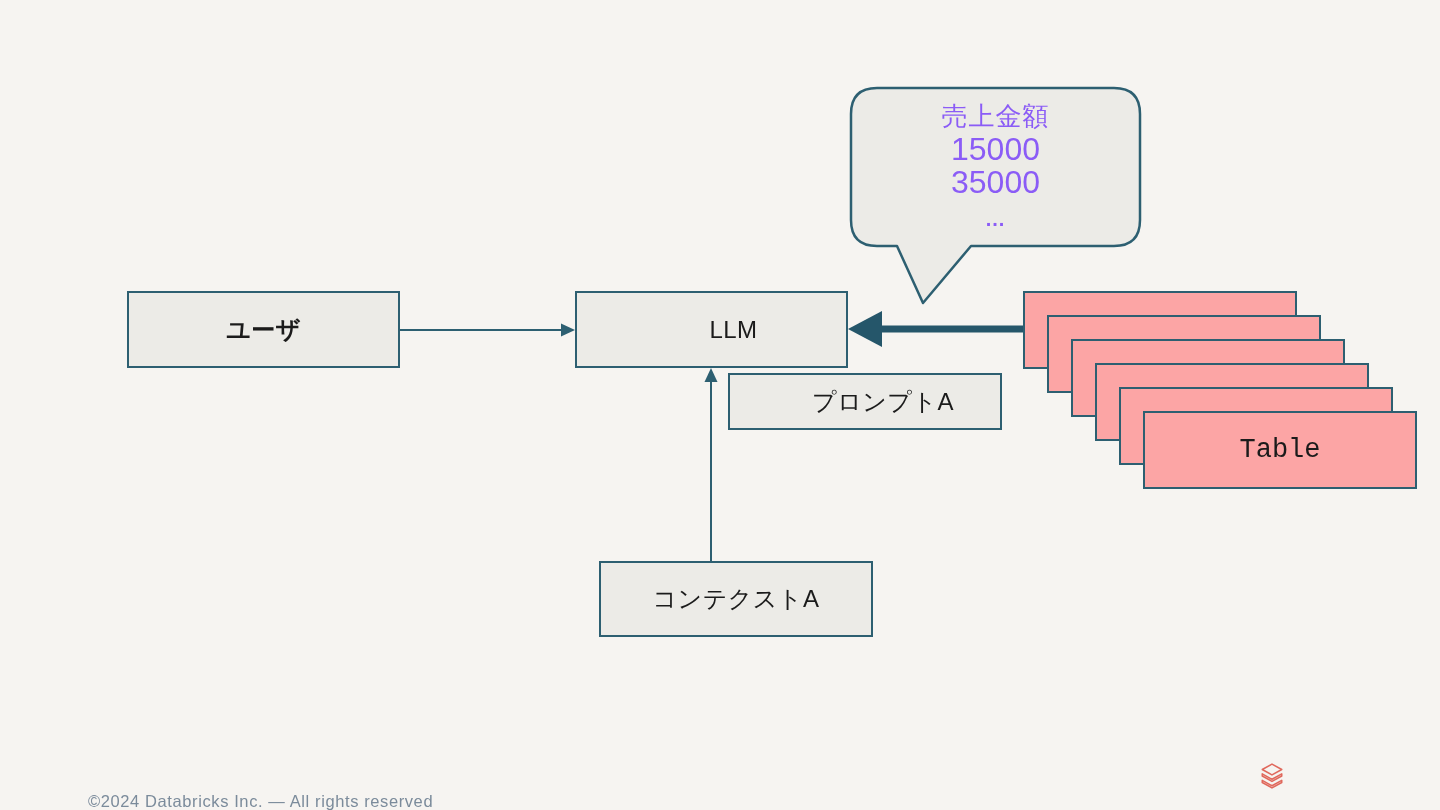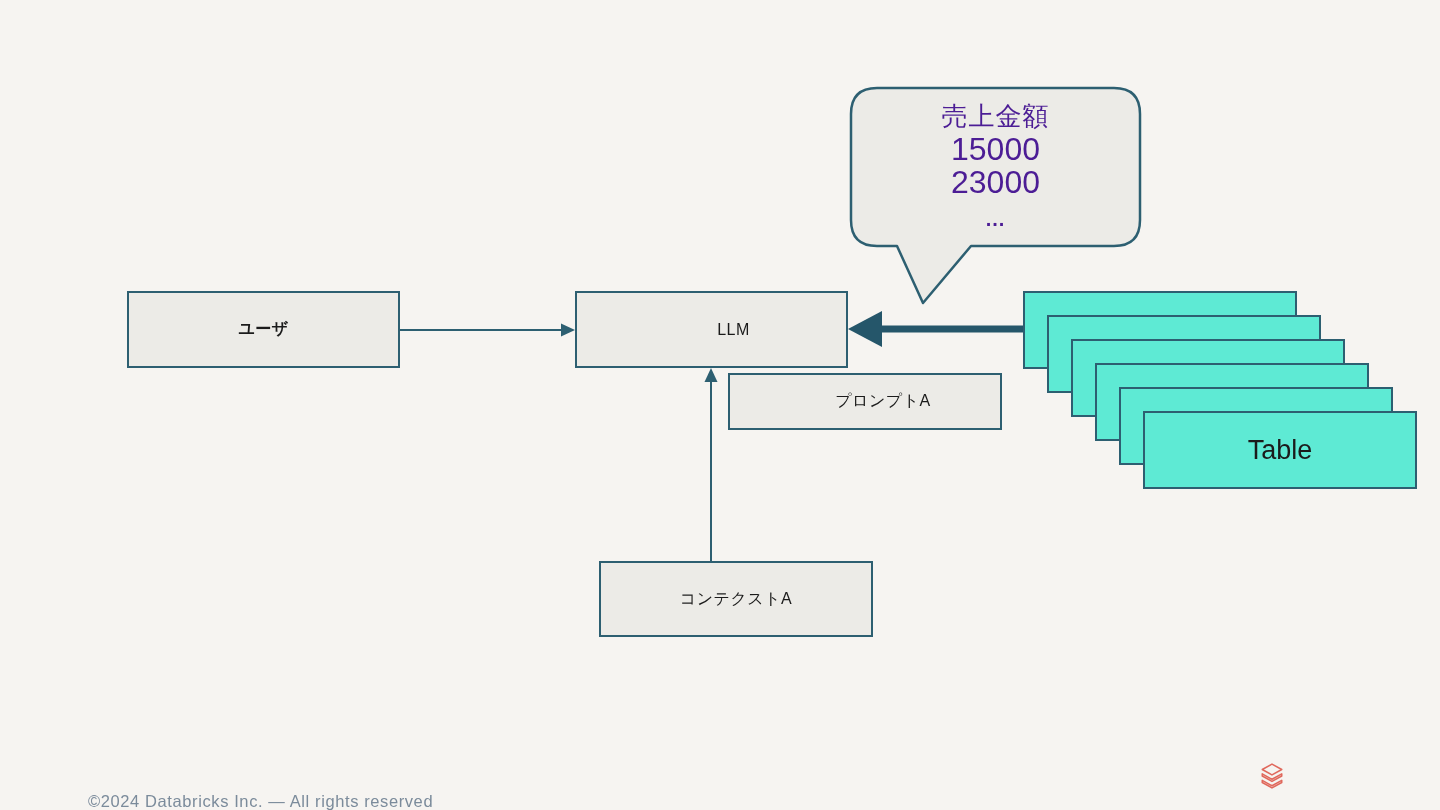--- a/index.html
+++ b/index.html
@@ -22,55 +22,56 @@
   }
   .node {
     position: absolute;
     box-sizing: border-box;
     background: #ecebe7;
     border: 2px solid #2d5f71;
     display: flex;
     align-items: center;
     justify-content: center;
     color: #1b1b1b;
-    font-size: 16px;
+    font-size: 24px;
     letter-spacing: 0.5px;
   }
   #user-box    { left: 127px; top: 291px; width: 273px; height: 77px; font-weight: bold; }
   #llm-box     { left: 575px; top: 291px; width: 273px; height: 77px; padding-left: 44px; }
   #prompt-box  { left: 728px; top: 373px; width: 274px; height: 57px; padding-left: 36px; }
   #context-box { left: 575px; top: 561px; width: 274px; height: 76px; margin-left: 24px; }
 
   .card {
     position: absolute;
     box-sizing: border-box;
     width: 274px;
     height: 78px;
-    background: #5eead4;
+    background: #fca5a5;
     border: 2px solid #2d5f71;
+    font-family: Liberation Mono, monospace;
   }
   #card-1 { left: 1023px; top: 291px; }
   #card-2 { left: 1047px; top: 315px; }
   #card-3 { left: 1071px; top: 339px; }
   #card-4 { left: 1095px; top: 363px; }
   #card-5 { left: 1119px; top: 387px; }
   #card-6 {
     left: 1143px; top: 411px;
     display: flex; align-items: center; justify-content: center;
     color: #1b1b1b; font-size: 27px;
   }
 
   .bubble-text {
     position: absolute;
     left: 851px; top: 100px;
     width: 289px; height: 140px;
     display: flex;
     flex-direction: column;
     align-items: center;
-    color: #4c1d95;
+    color: #8b5cf6;
     text-align: center;
   }
   .bubble-title { font-size: 26px; line-height: 33px; letter-spacing: 1px; }
   .bubble-line  { font-size: 32px; line-height: 33px; }
   .bubble-dots  { font-size: 20px; line-height: 28px; font-weight: bold; letter-spacing: 1px; margin-top: 6px; }
 
   .footer-text {
     position: absolute;
     left: 88px; top: 764px;
     font-size: 16.5px;
@@ -105,21 +106,21 @@
 
     <g>
       <line x1="1024" y1="329" x2="872" y2="329" stroke="#25566a" stroke-width="7"></line>
       <polygon points="848,329 882,311 882,347" fill="#25566a"></polygon>
     </g>
   </svg>
 
   <div class="bubble-text">
     <div class="bubble-title">売上金額</div>
     <div class="bubble-line">15000</div>
-    <div class="bubble-line">23000</div>
+    <div class="bubble-line">35000</div>
     <div class="bubble-dots">...</div>
   </div>
 
   <div class="node" id="user-box">
     <span>ユーザ</span>
   </div>
 
   <div class="node" id="llm-box">
     <span>LLM</span>
   </div>

